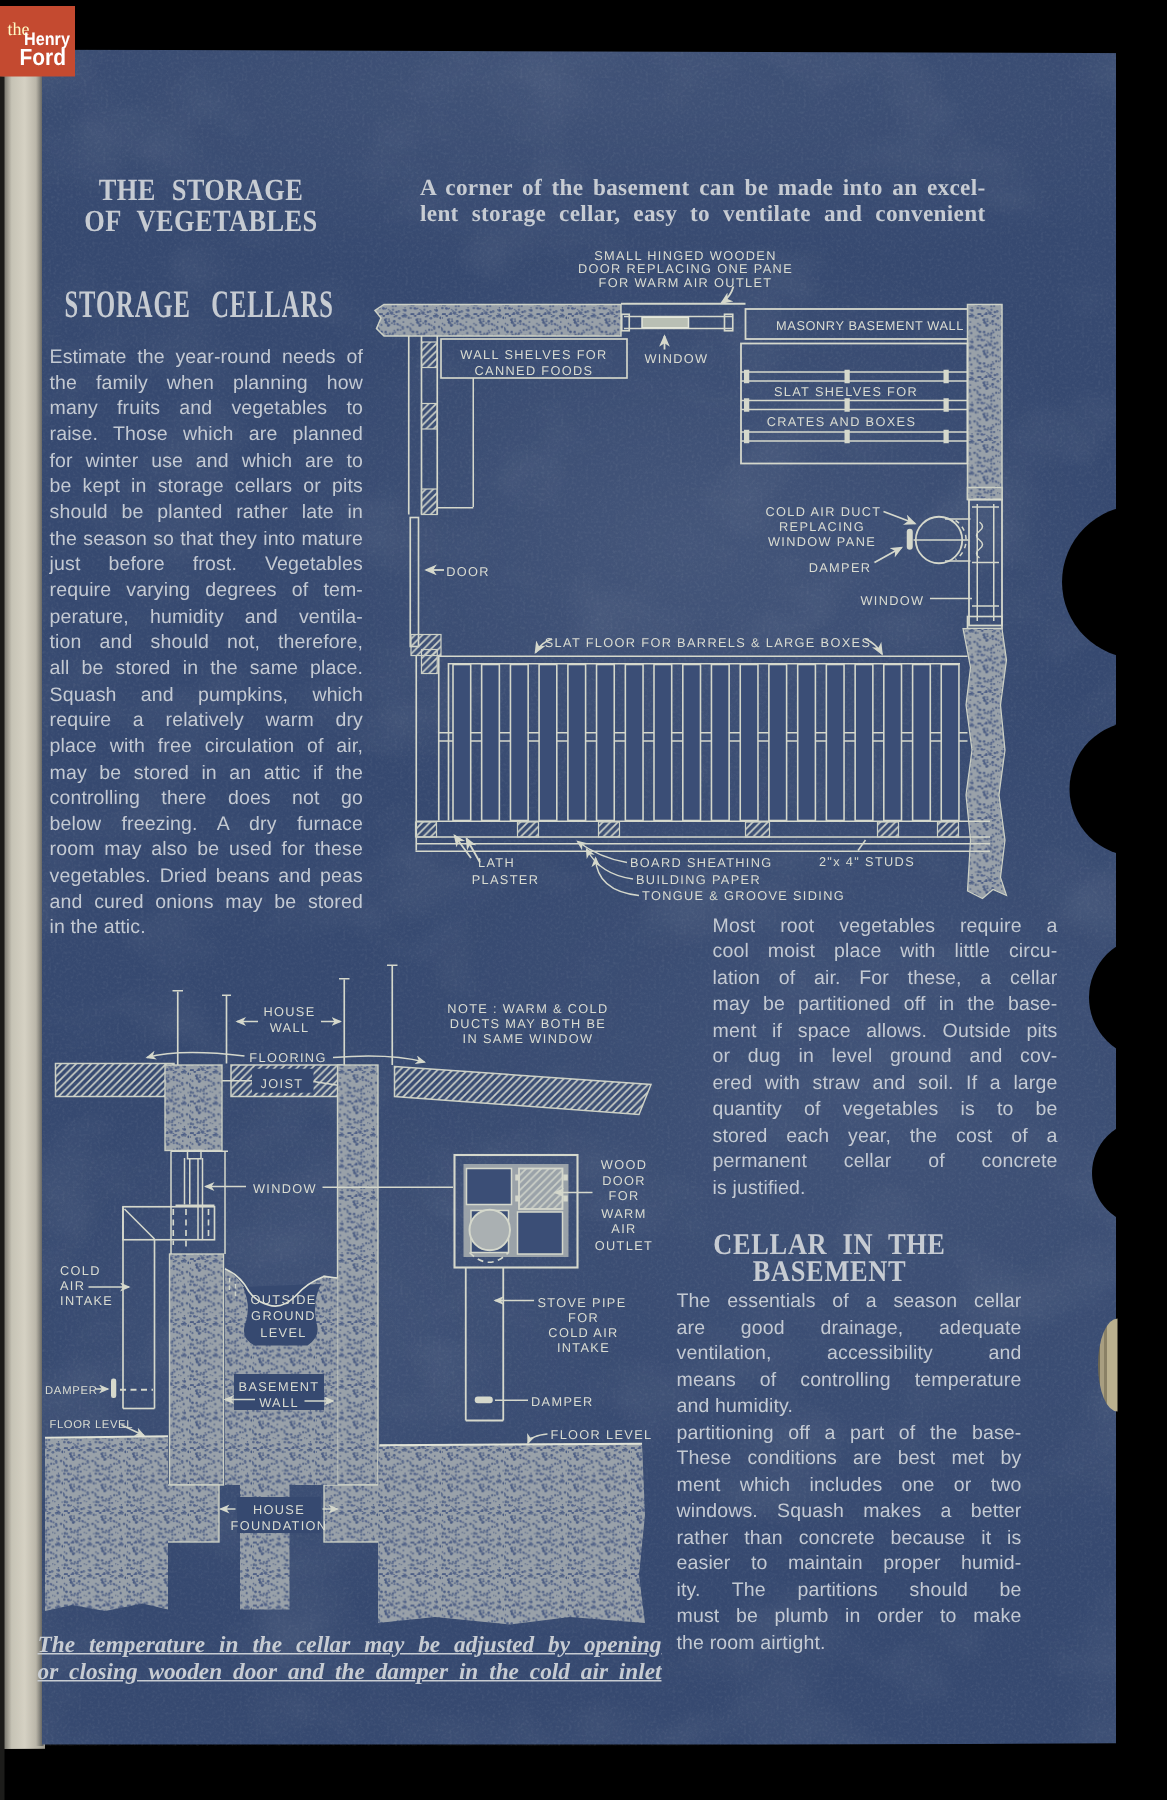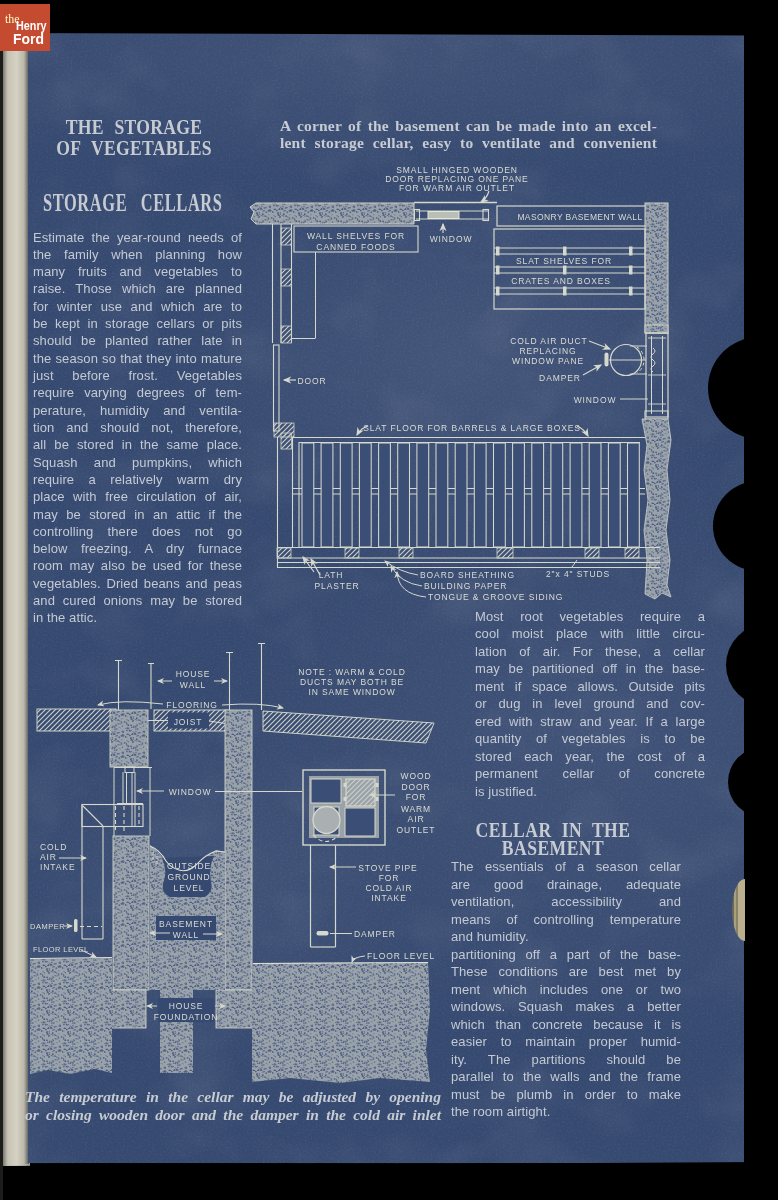--- a/index.html
+++ b/index.html
@@ -64,48 +64,47 @@
 <div class="lnl">in the attic.</div>
 </div>
 
 <div class="abs col" style="left:451px;top:607.5px;width:230px;line-height:17.5px;margin-left:24px;">
 <div class="ln">Most root vegetables require a</div>
 <div class="ln">cool moist place with little circu-</div>
 <div class="ln">lation of air. For these, a cellar</div>
 <div class="ln">may be partitioned off in the base-</div>
 <div class="ln">ment if space allows. Outside pits</div>
 <div class="ln">or dug in level ground and cov-</div>
-<div class="ln">ered with straw and year. If a large</div>
+<div class="ln">ered with straw and soil. If a large</div>
 <div class="ln">quantity of vegetables is to be</div>
 <div class="ln">stored each year, the cost of a</div>
 <div class="ln">permanent cellar of concrete</div>
 <div class="lnl">is justified.</div>
 </div>
 
 <div class="abs serif" style="left:438px;top:821px;width:230px;text-align:center;color:#c6cbd2;font-size:20px;font-weight:bold;letter-spacing:0.5px;word-spacing:6px;line-height:18px;transform:scaleX(0.88);transform-origin:center;">CELLAR IN THE<br>BASEMENT</div>
 
 <div class="abs col" style="left:451px;top:858px;width:230px;line-height:17.5px;">
 <div class="ln">The essentials of a season cellar</div>
 <div class="ln">are good drainage, adequate</div>
 <div class="ln">ventilation, accessibility and</div>
 <div class="ln">means of controlling temperature</div>
 <div class="lnl">and humidity.</div>
 <div class="ln">partitioning off a part of the base-</div>
 <div class="ln">These conditions are best met by</div>
 <div class="ln">ment which includes one or two</div>
 <div class="ln">windows. Squash makes a better</div>
-<div class="ln">which than concrete because it is</div>
+<div class="ln">rather than concrete because it is</div>
 <div class="ln">easier to maintain proper humid-</div>
 <div class="ln">ity. The partitions should be</div>
-<div class="ln">parallel to the walls and the frame</div>
 <div class="ln">must be plumb in order to make</div>
 <div class="lnl">the room airtight.</div>
 </div>
 
-<div class="abs serif" style="left:25px;top:1088px;width:416px;color:#c6cbd2;font-size:15.5px;font-style:italic;font-weight:bold;line-height:17.5px;">
+<div class="abs serif" style="left:25px;top:1088px;width:416px;color:#c6cbd2;font-size:15.5px;font-style:italic;font-weight:bold;line-height:17.5px;text-decoration:underline;">
 <div class="ln">The temperature in the cellar may be adjusted by opening</div>
 <div class="ln">or closing wooden door and the damper in the cold air inlet</div>
 </div>
 
 <svg class="abs" style="left:0;top:0;" width="778" height="1200" viewBox="0 0 778 1200">
 <defs>
   <filter id="grain" x="0" y="0" width="100%" height="100%">
     <feTurbulence type="fractalNoise" baseFrequency="0.55" numOctaves="2" seed="7" stitchTiles="stitch"></feTurbulence>
     <feColorMatrix type="matrix" values="0 0 0 0 0.80 0 0 0 0 0.82 0 0 0 0 0.78 0.6 0.6 0 0 -0.55"></feColorMatrix>
   </filter>

